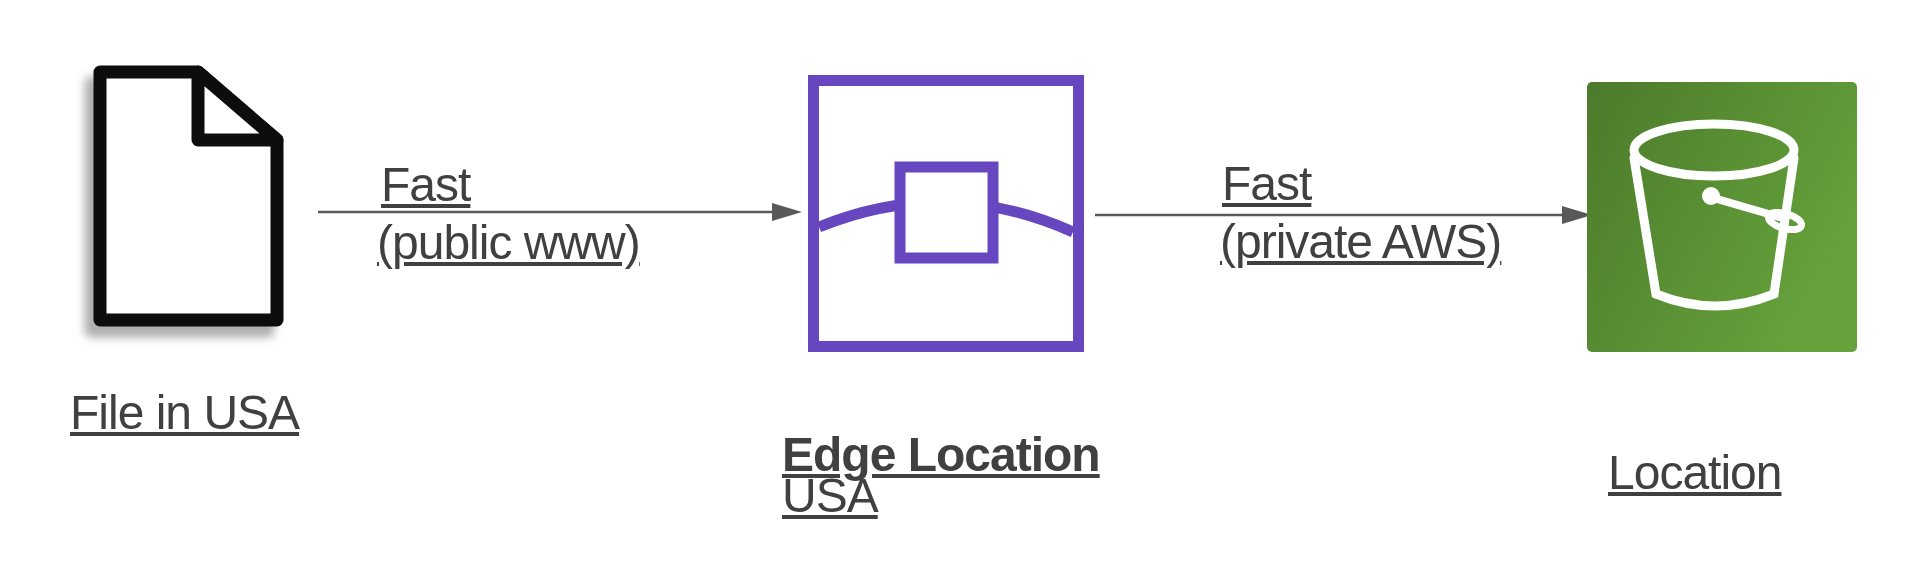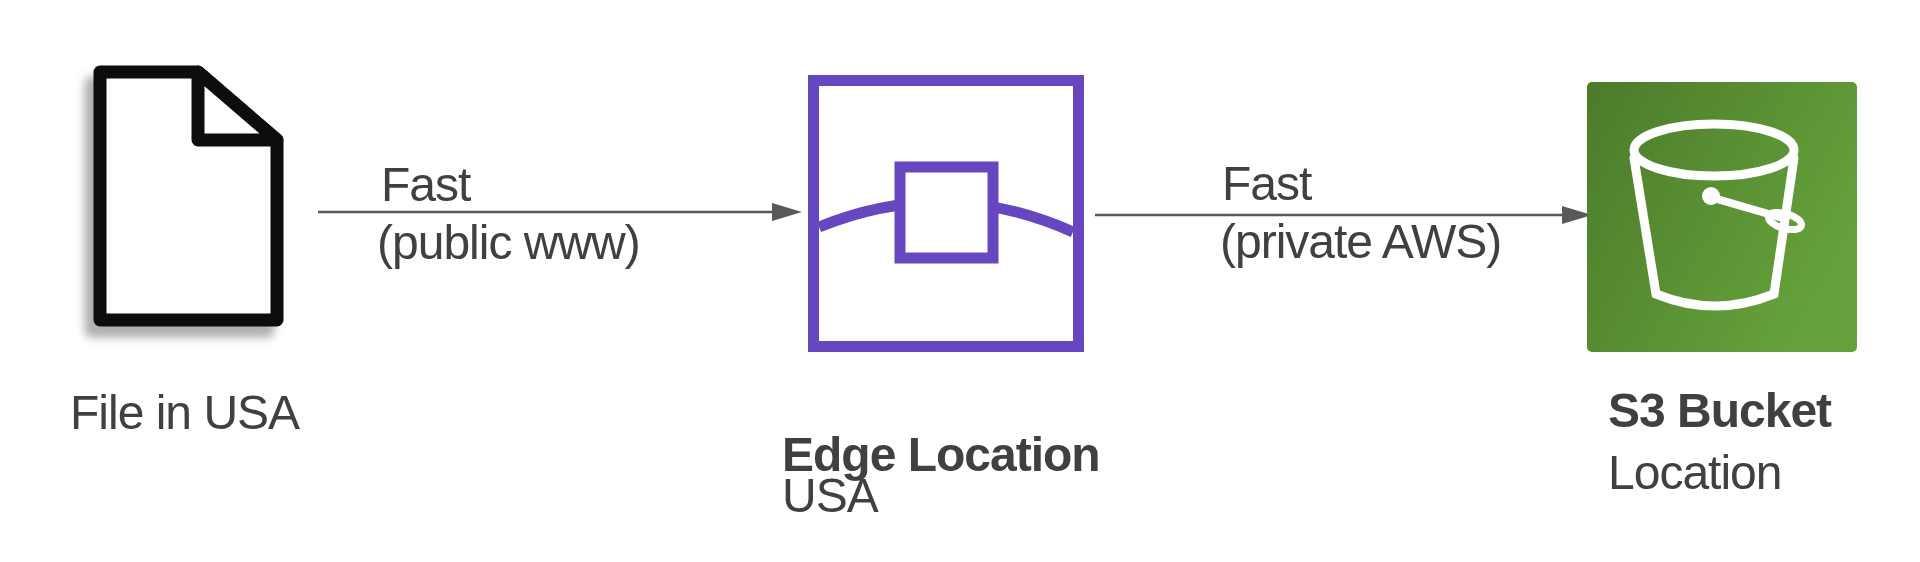--- a/index.html
+++ b/index.html
@@ -12,20 +12,21 @@
     overflow: hidden;
   }
   .abs { position: absolute; }
   .label {
     position: absolute;
     color: var(--text, #404040);
     font-size: 48px;
     line-height: 1;
     letter-spacing: -1px;
     white-space: nowrap;
+    text-decoration: underline;
   }
   .bold { font-weight: bold; }
 
   
   .doc-svg { filter: drop-shadow(-9px 11px 4px rgba(110,110,110,0.55)); }
   .doc-shape { fill: #ffffff; stroke: var(--icon-black, #0d0d0d); stroke-width: 13; stroke-linejoin: round; }
 
   
   .edge-stroke { fill: none; stroke: var(--edge-purple, #6647c0); stroke-width: 11; }
   .edge-fill-white { fill: #ffffff; stroke: var(--edge-purple, #6647c0); stroke-width: 11; }
@@ -77,16 +78,15 @@
         <stop offset="1" style="stop-color:var(--s3-green-light, #65a23b)"></stop>
       </linearGradient>
     </defs>
     <rect x="0" y="0" width="270" height="270" rx="5" fill="url(#greengrad)"></rect>
     <ellipse class="bucket-stroke" cx="127" cy="68" rx="80" ry="26"></ellipse>
     <path class="bucket-stroke" d="M 47 76 L 69 212 Q 128 236 187 212 L 207 76"></path>
     <circle cx="124" cy="114" r="9" fill="#ffffff" stroke="none"></circle>
     <line class="bucket-stroke" x1="130" y1="117" x2="192" y2="135" style="stroke-width:8"></line>
     <ellipse class="bucket-stroke" cx="198" cy="139" rx="17" ry="7.5" transform="rotate(16 198 139)" style="stroke-width:7"></ellipse>
   </svg>
-  <div class="label bold" style="left:1608px; top:387px;">S3 Bucket</div>
   <div class="label" style="left:1608px; top:449px;">Location</div>
 
 </div>
 
 </body></html>

